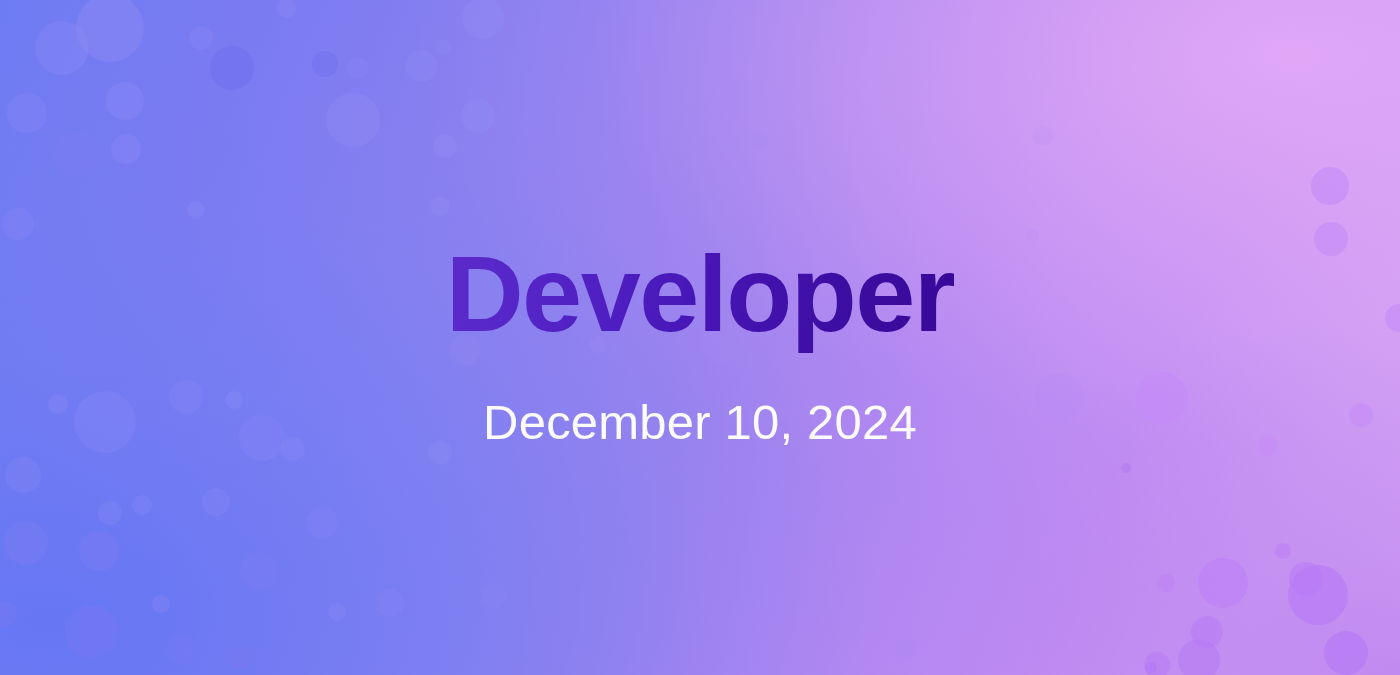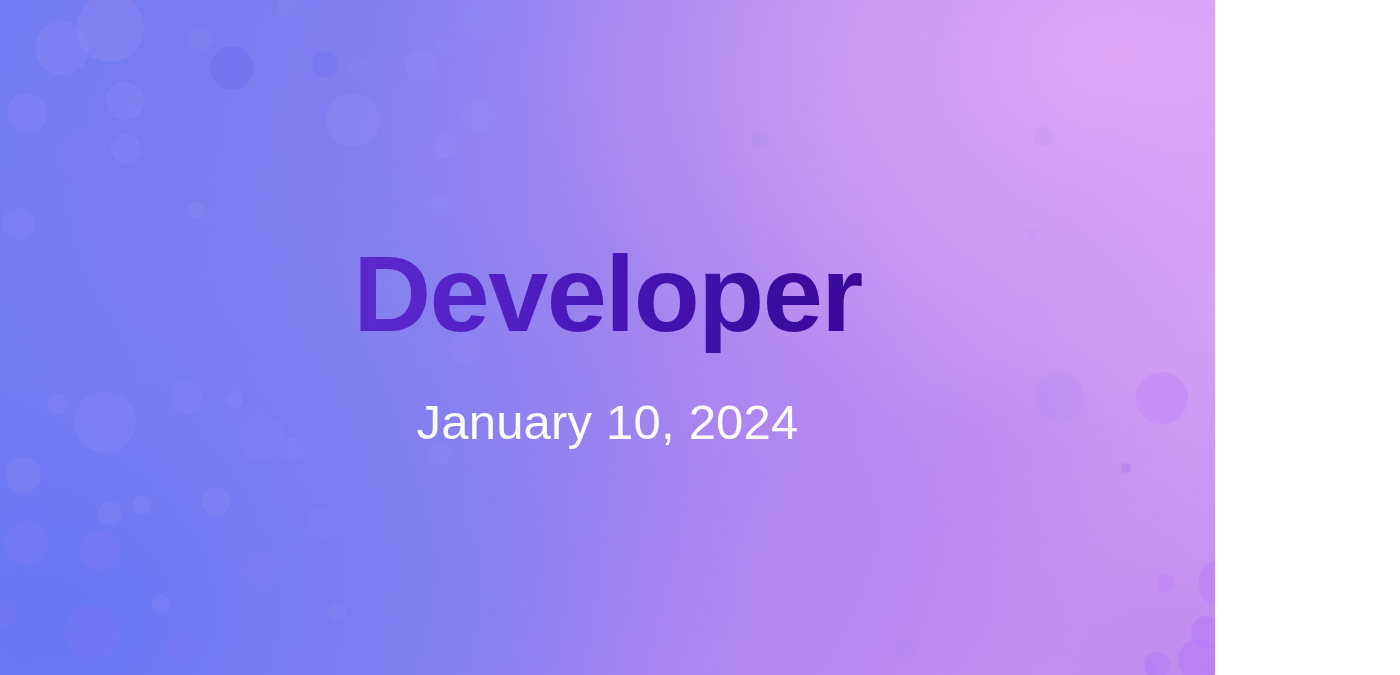--- a/index.html
+++ b/index.html
@@ -3,21 +3,21 @@
 <meta charset="utf-8">
 <title>Developer Weekly Update</title>
 <style>
   html, body {
     margin: 0;
     padding: 0;
     background: #ffffff;
   }
   #banner {
     position: relative;
-    width: 1215px;
+    width: 1400px;
     height: 675px;
     overflow: hidden;
     font-family: "Liberation Sans", sans-serif;
     -webkit-font-smoothing: antialiased;
   }
 
   
   .bg-base {
     position: absolute;
     inset: 0;
@@ -190,16 +190,16 @@
       <div class="dot" style="left: 701px; top: 318px; width: 46px; height: 46px; background: rgb(165, 141, 243); opacity: 0.18;"></div>
       <div class="dot" style="left: 449px; top: 334px; width: 32px; height: 32px; background: rgb(156, 138, 242); opacity: 0.2;"></div>
       <div class="dot" style="left: 1033px; top: 126px; width: 20px; height: 20px; background: rgb(186, 147, 244); opacity: 0.26;"></div>
       <div class="dot" style="left: 1027px; top: 229px; width: 12px; height: 12px; background: rgb(182, 143, 243); opacity: 0.26;"></div>
     </div>
 
   <div class="content">
     <h1 class="headline">
       <span class="line">Developer</span>
     </h1>
-    <div class="subtitle">January 10, 2024</div>
+    <div class="subtitle">December 10, 2024</div>
   </div>
 
 </div>
 
 </body></html>

